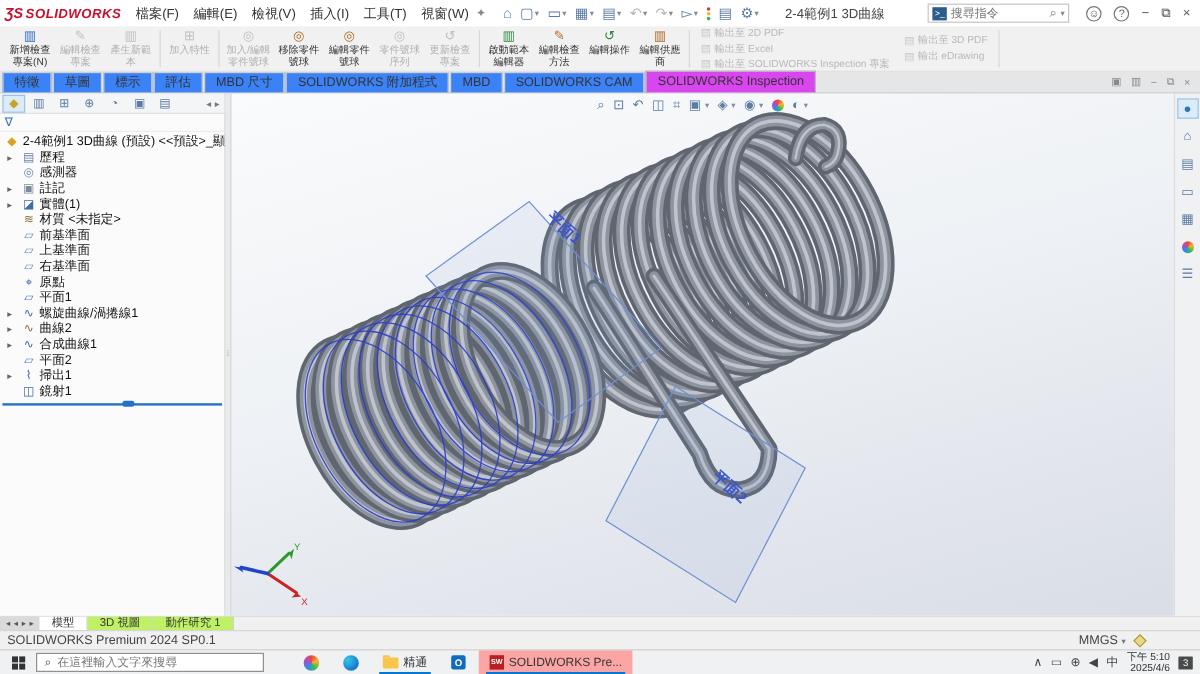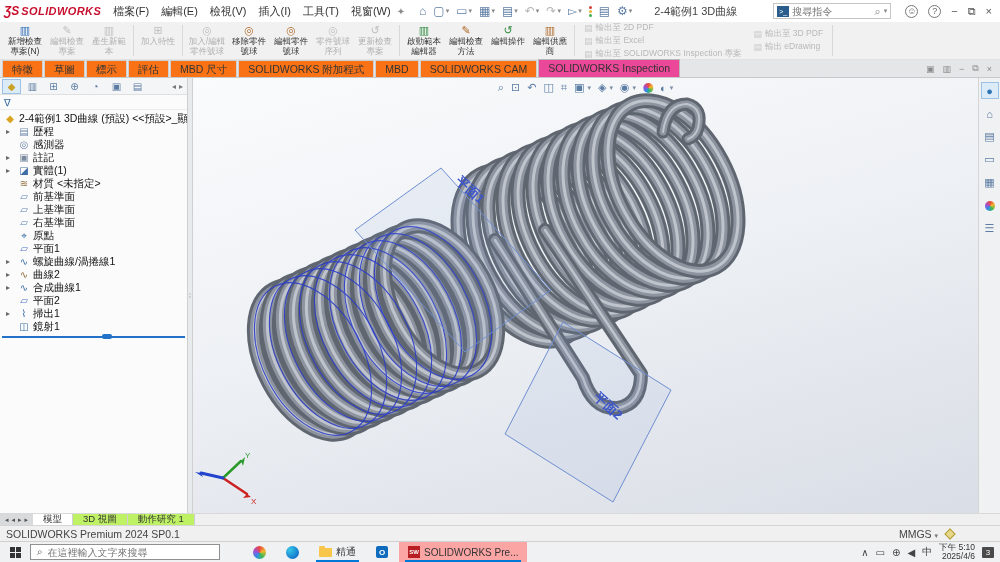--- a/index.html
+++ b/index.html
@@ -39,22 +39,22 @@
   .rbtn.dis .rlbl { color:#b0b0b0; }
   .rbtn.dis .ric { color:#c0c0c0 !important; }
   .ic-blue { color:#2f6fbd; } .ic-rust { color:#b06a2a; } .ic-green { color:#2f8a3f; }
   .rsep { width:1px; background:#d8d8d8; margin:2px 3px; }
   .export-col { display:flex; flex-direction:column; justify-content:center; gap:1px; padding:0 6px; }
   .export-item { display:flex; align-items:center; gap:3px; font-size:8.5px; color:#b8b8b8; white-space:nowrap; }
   .export-item .eic { font-size:9px; color:#c8c8c8; }
 
   
   .cmdtabs { height:18px; background:#e4e6e8; display:flex; align-items:flex-end; padding-left:2px; flex:0 0 auto; border-bottom:1px solid #c9c9c9; }
-  .ctab { height:17px; line-height:16px; padding:0 9px; font-size:10.5px; color:#333; background:#f97316; border:1px solid #cfcfcf; border-bottom:none; margin-right:1px; white-space:nowrap; }
-  .ctab.active { background:#ec4899; height:18px; line-height:17px; border-color:#b8b8b8; position:relative; z-index:2;margin-top:43px; }
+  .ctab { height:17px; line-height:16px; padding:0 9px; font-size:10.5px; color:#333; background:#3b82f6; border:1px solid #cfcfcf; border-bottom:none; margin-right:1px; white-space:nowrap; }
+  .ctab.active { background:#d946ef; height:18px; line-height:17px; border-color:#b8b8b8; position:relative; z-index:2;margin-top:43px; }
   .cmd-win { margin-left:auto; display:flex; gap:8px; align-items:center; padding:0 8px 3px 0; color:#8a8a8a; font-size:9px; }
 
   
   .main { height:435px; display:flex; flex:0 0 auto; position:relative; }
 
   
   .fm-panel { width:188px; background:#fbfbfc; border-right:1px solid #cfcfcf; display:flex; flex-direction:column; overflow:hidden; }
   .fm-tabs { height:17px; display:flex; align-items:center; gap:2px; padding:1px 2px; border-bottom:1px solid #e0e0e0; background:#f4f5f6; }
   .fm-tab { width:19px; height:15px; display:inline-flex; align-items:center; justify-content:center; font-size:10px; color:#5b7ca3; }
   .fm-tab.active { background:#dcebf8; border:1px solid #9cc3e5; color:#c9a227; }

